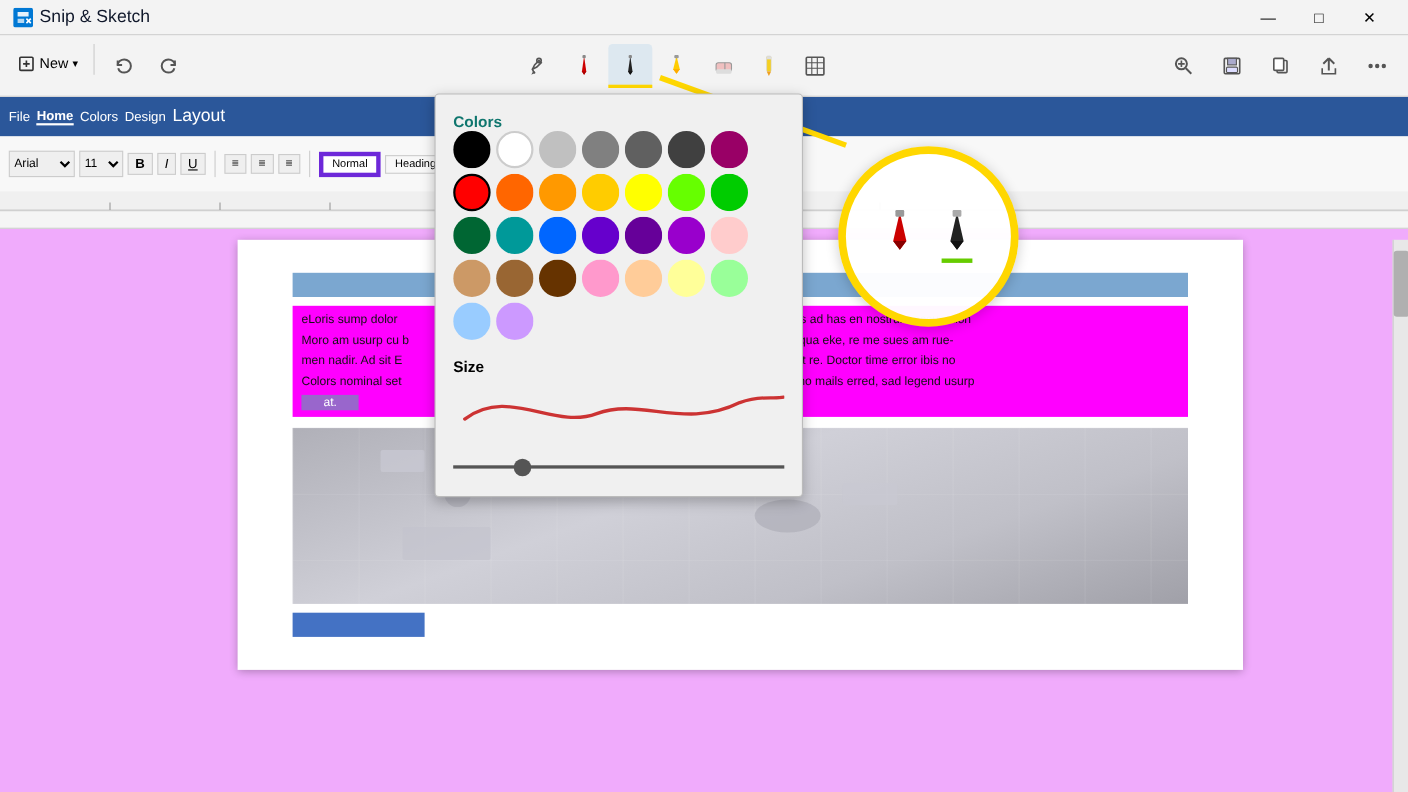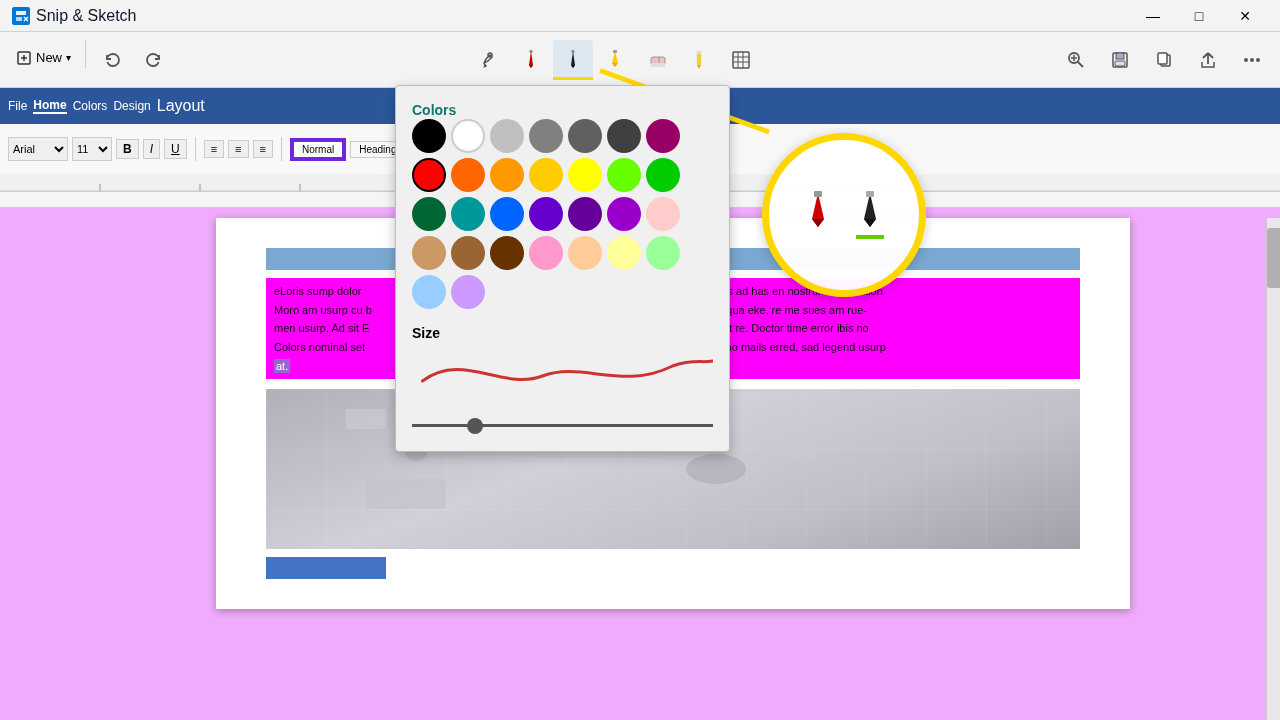--- a/index.html
+++ b/index.html
@@ -323,23 +323,23 @@
   <div style="position:absolute; top:130px; left:176px; right:150px; background:white; box-shadow:0 2px 8px rgba(0,0,0,0.3); padding:30px 50px;margin-left:40px;">
 
     <div style="background:#7ba7d0; height:22px; width:100%; margin-bottom:8px; display:flex; align-items:center;">
     </div>
 
     <div style="display:flex; gap:0; width:100%;">
 
       <div style="flex:1; background:#ff00ff; padding:4px 8px; font-size:11px; line-height:1.7; color:#111;">
         <span>eLoris sump dolor</span><br>
         <span>Moro am usurp cu b</span><br>
-        <span>men usurp. Ad sit E</span><br>
+        <span>men nadir. Ad sit E</span><br>
         <span>Colors nominal set</span><br>
-        <span style="background:#9966cc; color:white; padding:1px 2px;">at.</span>
+        <span style="background:#9966cc; color:white; padding:1px 20px;">at.</span>
       </div>
 
       <div style="width:60px; background:white;"></div>
 
       <div style="flex:1; background:#ff00ff; padding:4px 8px; font-size:11px; line-height:1.7; color:#111;">
         <span>icles ad has en nostrum accusation</span><br>
         <span>ad qua eke, re me sues am rue-</span><br>
         <span>r set re. Doctor time error ibis no</span><br>
         <span>sumo mails erred, sad legend usurp</span>
       </div>

